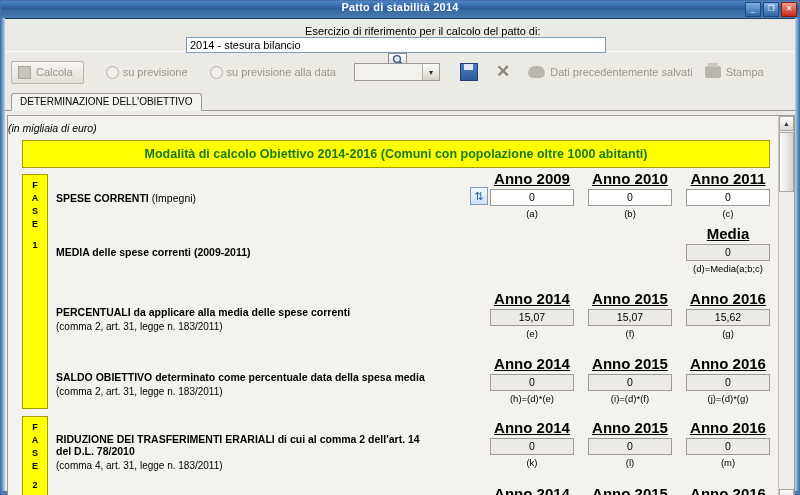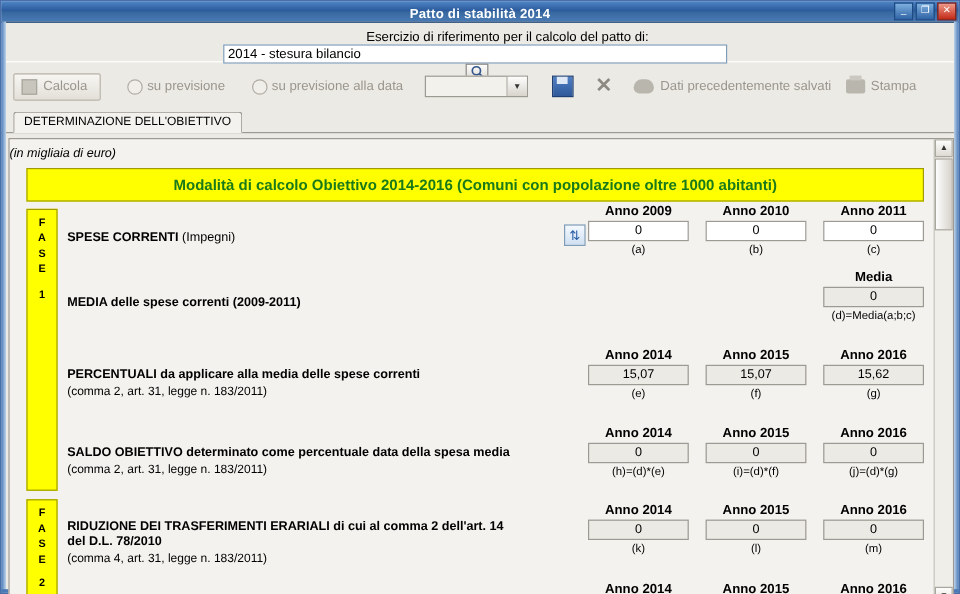--- a/index.html
+++ b/index.html
@@ -15,21 +15,21 @@
     width: 800px; height: 495px;
     background: #eceae4;
     border: 1px solid #4a6ea9;
     box-sizing: border-box;
   }
   
   .titlebar {
     height: 17px;
     background: linear-gradient(to bottom, #4f86c6 0%, #2c5c9e 45%, #37699f 55%, #4a7ab5 100%);
     display: flex;
-    align-items: flex-end;
+    align-items: flex-start;
     justify-content: center;
     position: relative;
     border-bottom: 1px solid #17406e;
   }
   .titlebar .title {
     color: #ffffff;
     font-size: 11px;
     font-weight: bold;
     letter-spacing: 0.2px;
   }
@@ -272,24 +272,25 @@
     position: absolute;
     right: 0; top: 0;
     display: flex;
     gap: 14px;
   }
   .col {
     width: 84px;
     text-align: center;
   }
   .col .hdr {
-    font-size: 11px;
+    font-size: 15px;
     font-weight: bold;
     color: #000;
     margin-bottom: 2px;
+    text-decoration: underline;
   }
   .fld {
     width: 84px; height: 17px;
     border: 1px solid #9d9a93;
     background: #ffffff;
     font-size: 10.5px;
     text-align: center;
     line-height: 15px;
     box-sizing: border-box;
     color: #000;

